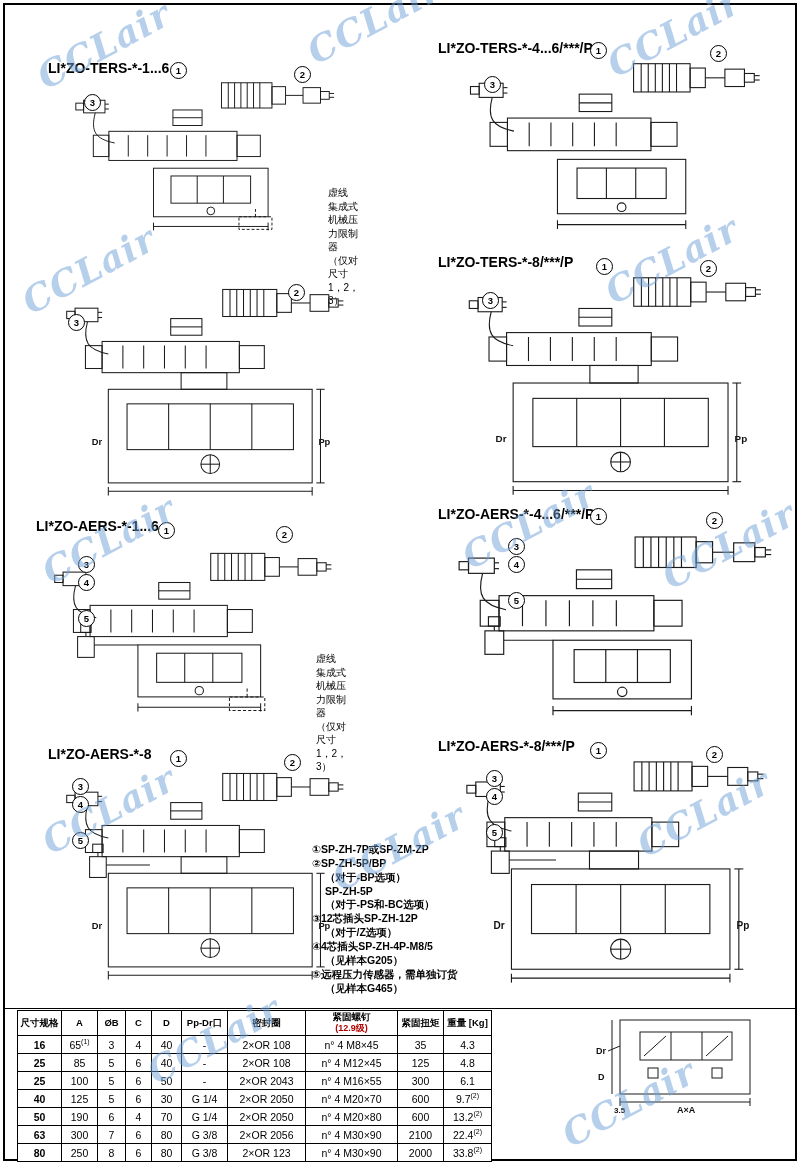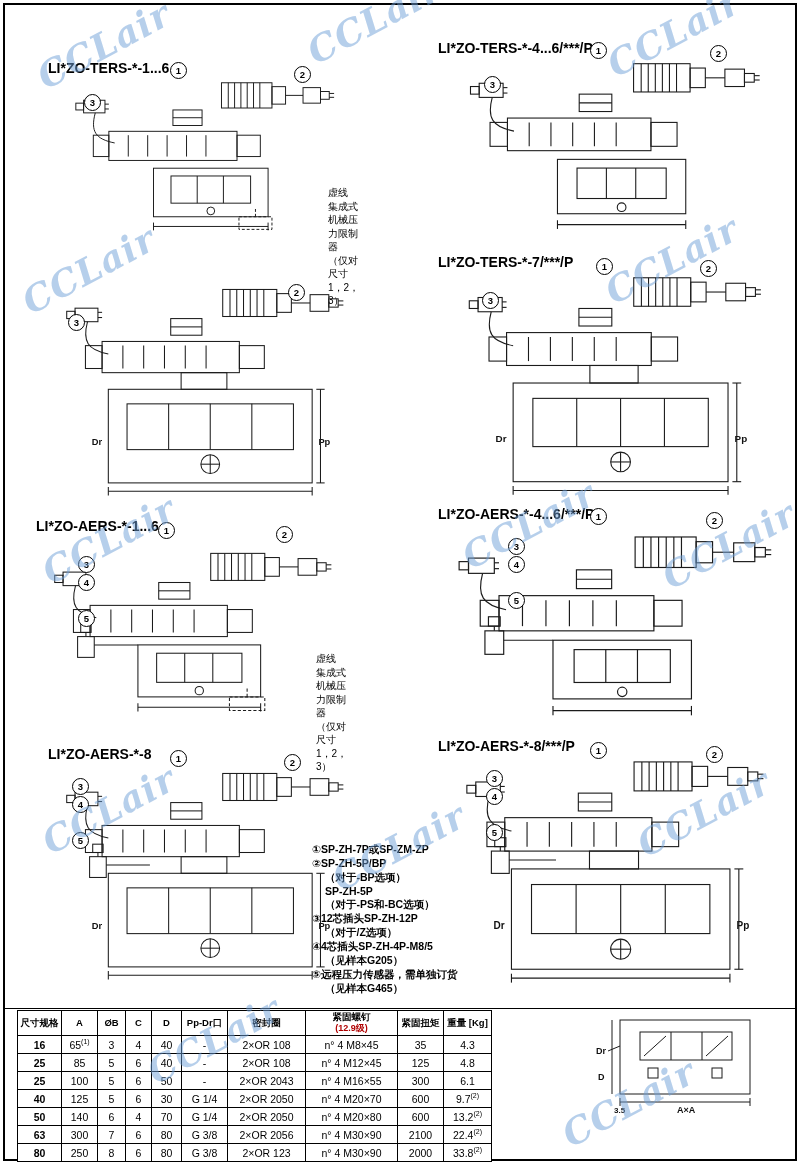--- a/index.html
+++ b/index.html
@@ -210,21 +210,21 @@
         <line x1="258" y1="104" x2="266" y2="104" stroke="#1b1b1b" stroke-width="1"></line>
         <line x1="258" y1="194" x2="266" y2="194" stroke="#1b1b1b" stroke-width="1"></line>
       </svg>
     <div class="callout-layer">
         <div class="callout" style="left: 240px; top: 18px;">2</div>
         <div class="callout" style="left: 20px; top: 48px;">3</div>
       </div>
   </div>
 
   <div class="panel" id="p3" style="left:438px;top:254px;width:352px;height:254px">
-    <div class="panel-title">LI*ZO-TERS-*-7/***/P</div>
+    <div class="panel-title">LI*ZO-TERS-*-8/***/P</div>
     <svg class="drawing" preserveAspectRatio="xMidYMid meet" viewBox="0 0 300 218">
         <rect x="168" y="8" width="52" height="26" fill="none" stroke="#1b1b1b" stroke-width="1"></rect>
         <line x1="175" y1="8" x2="175" y2="34" stroke="#1b1b1b" stroke-width="1"></line>
         <line x1="181.5" y1="8" x2="181.5" y2="34" stroke="#1b1b1b" stroke-width="1"></line>
         <line x1="188" y1="8" x2="188" y2="34" stroke="#1b1b1b" stroke-width="1"></line>
         <line x1="194.5" y1="8" x2="194.5" y2="34" stroke="#1b1b1b" stroke-width="1"></line>
         <line x1="201" y1="8" x2="201" y2="34" stroke="#1b1b1b" stroke-width="1"></line>
         <line x1="207.5" y1="8" x2="207.5" y2="34" stroke="#1b1b1b" stroke-width="1"></line>
         <rect x="220" y="12" width="14" height="18" fill="none" stroke="#1b1b1b" stroke-width="1"></rect>
         <line x1="234" y1="21" x2="252" y2="21" stroke="#1b1b1b" stroke-width="1"></line>
@@ -594,21 +594,21 @@
           <td>6</td>
           <td>30</td>
           <td>G 1/4</td>
           <td>2×OR 2050</td>
           <td>n° 4 M20×70</td>
           <td>600</td>
           <td>9.7<sup>(2)</sup></td>
         </tr>
         <tr>
           <td>50</td>
-          <td>140</td>
+          <td>190</td>
           <td>6</td>
           <td>4</td>
           <td>70</td>
           <td>G 1/4</td>
           <td>2×OR 2050</td>
           <td>n° 4 M20×80</td>
           <td>600</td>
           <td>13.2<sup>(2)</sup></td>
         </tr>
         <tr>

